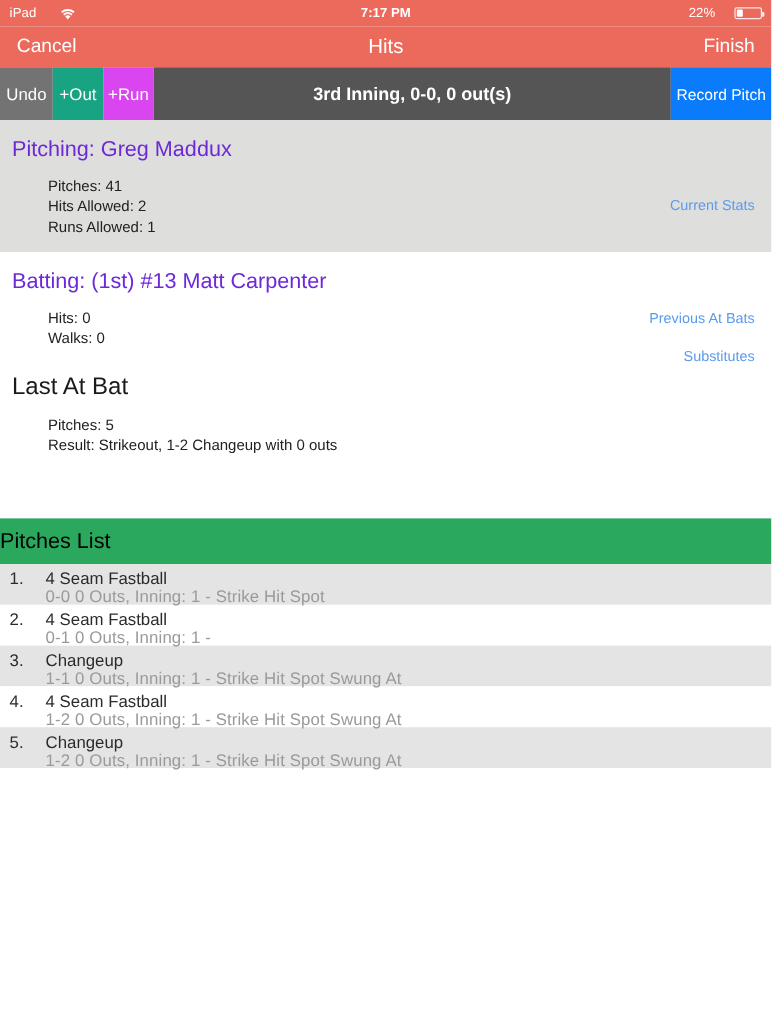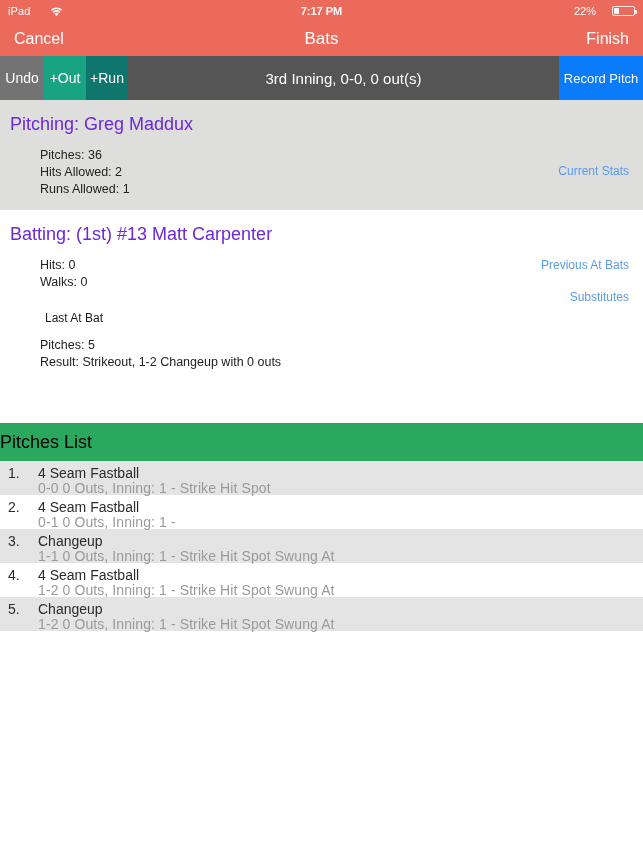--- a/index.html
+++ b/index.html
@@ -111,26 +111,27 @@
     color: #ffffff;
     font-size: 14px;
     border: none;
     cursor: pointer;
     font-family: inherit;
     padding: 0 10px;
     white-space: nowrap;
   }
   .act-undo { background: #737373; width: 44px; }
   .act-out  { background: #18a383; width: 42px; }
-  .act-run  { background: #0f766e; width: 42px; }
+  .act-run  { background: #d946ef; width: 42px; }
   .act-status {
     flex: 1;
     background: #555555;
     font-size: 15px;
     color: #ffffff;
+    font-weight: bold;
   }
   .act-record { background: #0a7bfb; width: 84px; font-size: 13px; }
 
   
   .section {
     padding: 14px 10px 12px 10px;
     position: relative;
   }
   .section-gray { background: #dededd; }
   .section-white { background: #ffffff; }
@@ -153,25 +154,24 @@
     color: #5b9bec;
     font-size: 12px;
     cursor: pointer;
     text-align: right;
   }
   .link-current-stats { top: 64px; }
   .link-prev-at-bats  { top: 48px; }
   .link-substitutes   { top: 80px; }
 
   .subsection-title {
-    font-size: 12px;
+    font-size: 20px;
     color: #1a1a1a;
     margin-top: 20px;
     margin-bottom: 12px;
-    margin-left: 35px;
   }
 
   .white-gap { background: #ffffff; height: 40px; }
 
   
   .list-header {
     background: #2aa85d;
     height: 38px;
     display: flex;
     align-items: center;
@@ -226,36 +226,36 @@
     <div class="status-right">
       <span>22%</span>
       <span class="battery">
         <span class="battery-fill" style="width: 22%;"></span>
       </span>
     </div>
   </div>
 
   <div class="nav-bar">
     <button class="nav-btn">Cancel</button>
-    <div class="nav-title">Bats</div>
+    <div class="nav-title">Hits</div>
     <button class="nav-btn nav-spacer">Finish</button>
   </div>
 
   <div class="action-bar">
     <button class="act act-undo">Undo</button>
     <button class="act act-out">+Out</button>
     <button class="act act-run">+Run</button>
     <div class="act act-status">3rd Inning, 0-0, 0 out(s)</div>
     <button class="act act-record">Record Pitch</button>
   </div>
 
   <div class="section section-gray">
     <div class="section-title">Pitching: Greg Maddux</div>
     <div class="stat-block">
-      <div>Pitches: 36</div>
+      <div>Pitches: 41</div>
       <div>Hits Allowed: 2</div>
       <div>Runs Allowed: 1</div>
     </div>
     <div class="link link-current-stats">Current Stats</div>
   </div>
 
   <div class="section section-white">
     <div class="section-title">Batting: (1st) #13 Matt Carpenter</div>
     <div class="stat-block">
       <div>Hits: 0</div>

